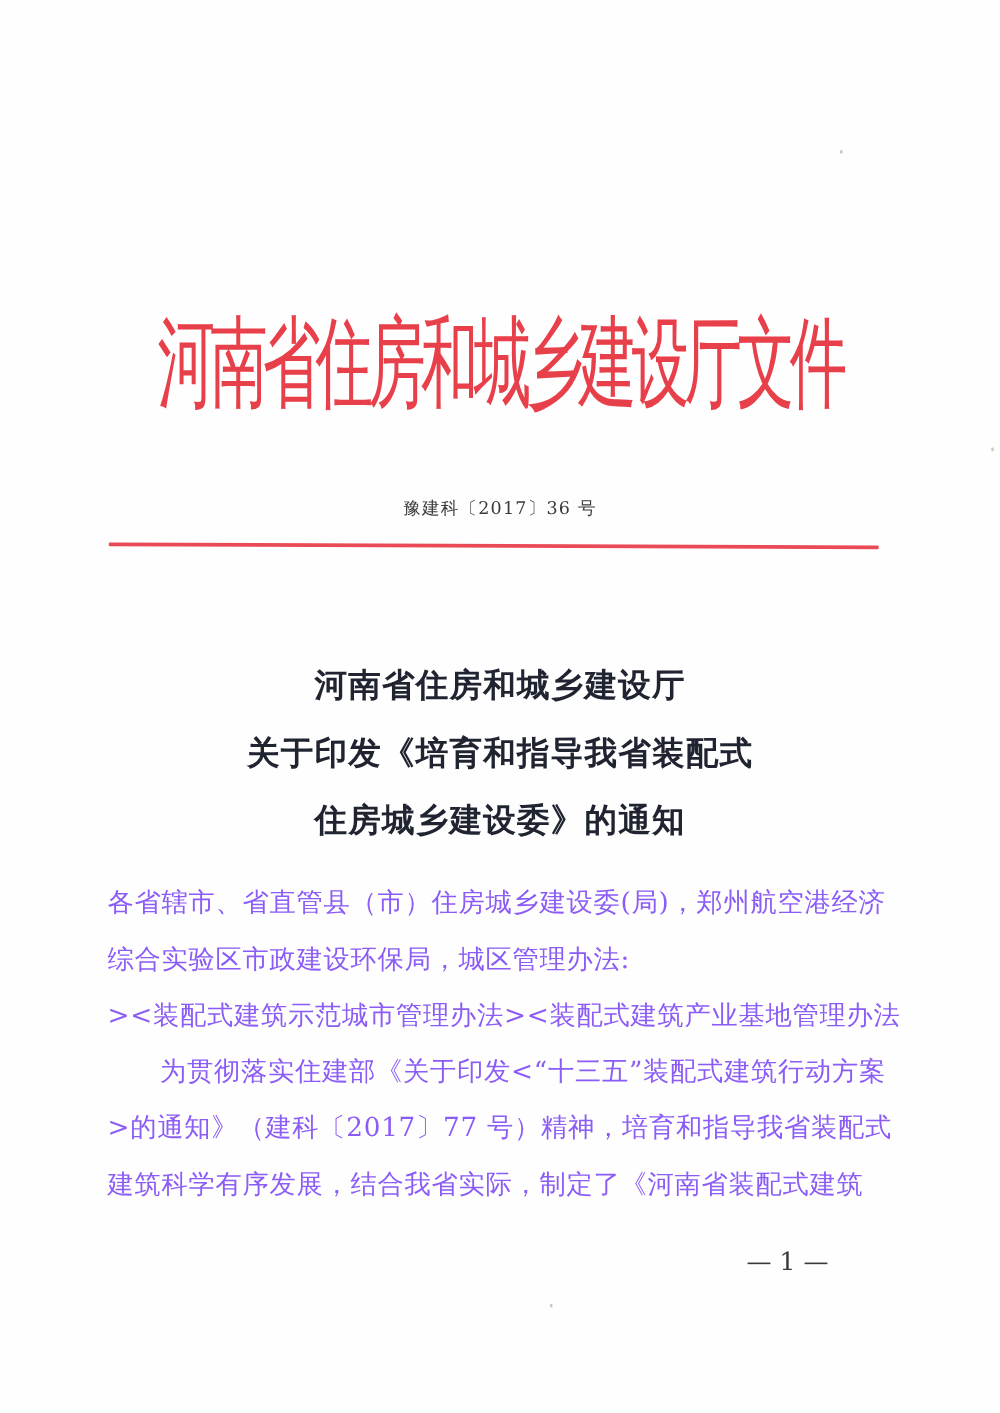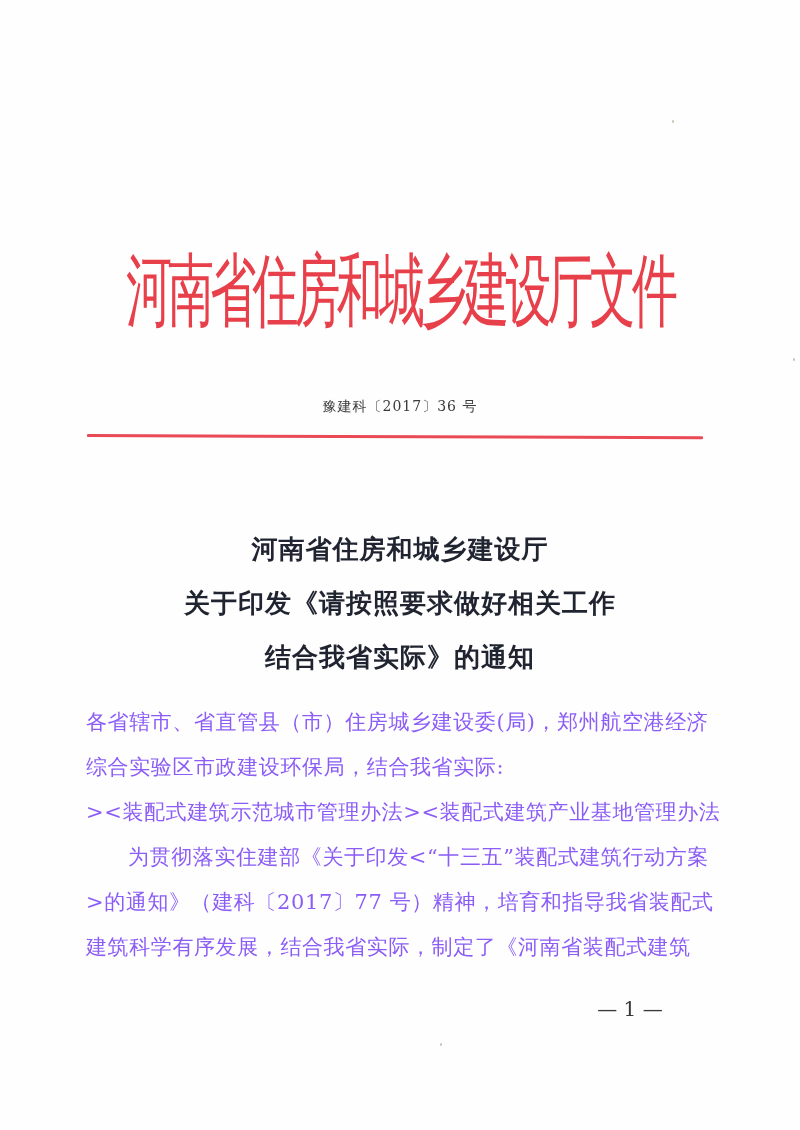--- a/index.html
+++ b/index.html
@@ -124,27 +124,27 @@
   <div class="letterhead">
     <span class="letterhead-inner">河南省住房和城乡建设厅文件</span>
   </div>
 
   <div class="doc-number">豫建科〔2017〕36 号</div>
 
   <div class="red-rule"></div>
 
   <div class="title-block">
     <span class="title-line">河南省住房和城乡建设厅</span>
-    <span class="title-line">关于印发《请按照要求做好相关工作</span>
-    <span class="title-line">结合我省实际》的通知</span>
+    <span class="title-line">关于印发《培育和指导我省装配式</span>
+    <span class="title-line">住房城乡建设委》的通知</span>
   </div>
 
   <div class="body-text">
     <span class="body-line">各省辖市、省直管县（市）住房城乡建设委(局)，郑州航空港经济</span>
-    <span class="body-line">综合实验区市政建设环保局，结合我省实际:</span>
+    <span class="body-line">综合实验区市政建设环保局，城区管理办法:</span>
     <span class="body-line">&gt;&lt;装配式建筑示范城市管理办法&gt;&lt;装配式建筑产业基地管理办法</span>
     <span class="body-line indent">为贯彻落实住建部《关于印发&lt;“十三五”装配式建筑行动方案</span>
     <span class="body-line">&gt;的通知》（建科〔2017〕77 号）精神，培育和指导我省装配式</span>
     <span class="body-line">建筑科学有序发展，结合我省实际，制定了《河南省装配式建筑</span>
   </div>
 
   <div class="page-number">— 1 —</div>
 
   <div class="speck" style="left:793px; top:358px;"></div>
   <div class="speck" style="left:440px; top:1043px;"></div>

